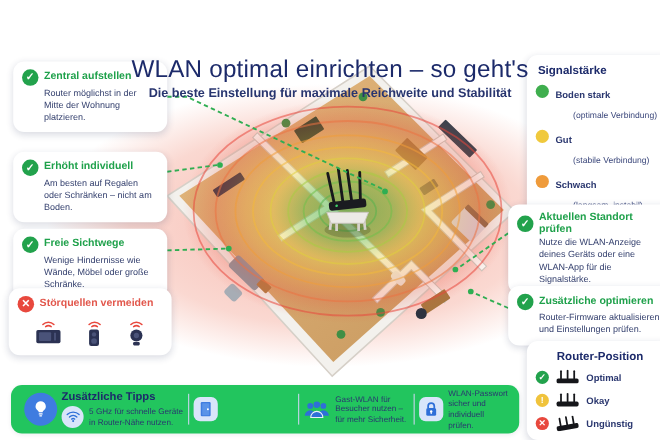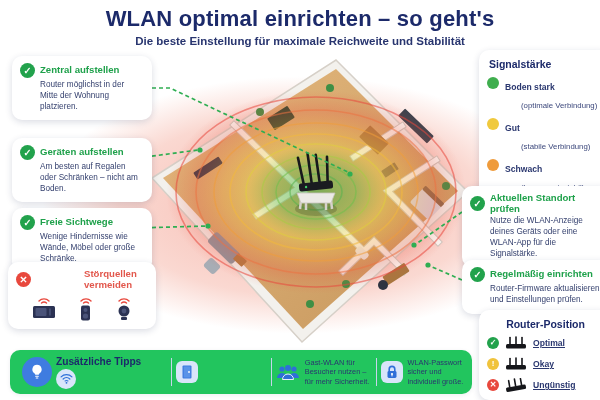--- a/index.html
+++ b/index.html
@@ -7,46 +7,46 @@
        font-family:"Liberation Sans", sans-serif;color:#2a376f;}
   .abs{position:absolute;}
 
   
   #glow{left:-30px;top:40px;width:660px;height:330px;border-radius:50%;
     background:radial-gradient(closest-side at 50% 50%, rgba(238,118,98,.52), rgba(243,158,140,.40) 55%, rgba(255,255,255,0) 78%);
     z-index:1;}
 
   
   #hdr{left:0;top:6px;width:600px;text-align:center;z-index:5;}
-  #hdr .t{font-size:22px;font-weight:700;color:#1c2a6a;letter-spacing:.2px;}
+  #hdr .t{font-size:22px;font-weight:400;color:#1c2a6a;letter-spacing:.2px;margin-top:44px;}
   #hdr .s{font-size:11.5px;font-weight:600;color:#28356f;margin-top:3px;}
 
   
   .card{position:absolute;background:#fff;border-radius:10px;z-index:4;
         box-shadow:0 2px 7px rgba(25,35,80,.16);padding:7px 8px 8px 8px;}
   .chead{display:flex;align-items:center;gap:5px;margin-bottom:2px;}
   .badge{width:15px;height:15px;border-radius:50%;color:#fff;font-size:9.5px;font-weight:700;
          display:flex;align-items:center;justify-content:center;flex:0 0 15px;line-height:1;}
   .badge.sm{width:12px;height:12px;flex:0 0 12px;font-size:8px;}
   .bg-green{background:#22a24c;} .bg-red{background:#e8483d;} .bg-yellow{background:#f0c33c;}
   .ctitle{font-size:9.6px;font-weight:700;color:#1fa14b;line-height:1.1;}
-  .ctitle.red{color:#e2574c;margin-left:48px;}
+  .ctitle.red{color:#e2574c;}
   .cbody{font-size:8.2px;color:#333f6d;line-height:1.32;padding-left:20px;}
 
   
   .ltitle{font-size:10.5px;font-weight:800;color:#1c2a6a;margin:1px 0 6px 2px;}
   .lrow{display:flex;gap:6px;margin-bottom:5px;align-items:flex-start;}
   .dot{width:12px;height:12px;border-radius:50%;flex:0 0 12px;margin-top:1px;}
   .d0{background:#3fae4e;} .d1{background:#f0c93d;} .d2{background:#ef9b3b;} .d3{background:#e8483d;}
   .llab{font-size:8.6px;font-weight:700;color:#2a376f;line-height:1.15;}
   .lsub{font-size:7.8px;color:#3b477b;line-height:1.15;padding-left:16px;}
 
   
   .rrow{display:flex;align-items:center;gap:5px;margin-top:7px;}
-  .rlab{font-size:8.6px;font-weight:600;color:#2a376f;text-decoration:underline;}
+  .rlab{font-size:8.6px;font-weight:600;color:#2a376f;}
 
   
   .devrow{display:flex;justify-content:space-around;margin-top:5px;padding:0 4px;}
   .dev{display:flex;flex-direction:column;align-items:center;gap:1px;}
 
   
   #bar{left:10px;top:350px;width:462px;height:44px;background:#22c55e;border-radius:10px;
        z-index:4;display:flex;align-items:center;padding:0 8px;box-sizing:border-box;gap:4px;
        box-shadow:0 1px 4px rgba(25,35,80,.08);}
   #bar .bulb{width:30px;height:30px;border-radius:50%;background:#3f7ce0;flex:0 0 30px;
@@ -185,21 +185,21 @@
   <div class="chead">
       <span class="badge bg-green">✓</span>
     <span class="ctitle">Zentral aufstellen</span>
     </div>
   <div class="cbody">Router möglichst in der Mitte der Wohnung platzieren.</div>
 </div>
 
 <div class="card" style="left:12px;top:138px;width:124px;">
   <div class="chead">
       <span class="badge bg-green">✓</span>
-    <span class="ctitle">Geräten aufstellen</span>
+    <span class="ctitle">Erhöht individuell</span>
     </div>
   <div class="cbody">Am besten auf Regalen oder Schränken – nicht am Boden.</div>
 </div>
 
 <div class="card" style="left:12px;top:208px;width:124px;">
   <div class="chead">
       <span class="badge bg-green">✓</span>
     <span class="ctitle">Freie Sichtwege</span>
     </div>
   <div class="cbody">Wenige Hindernisse wie Wände, Möbel oder große Schränke.</div>
@@ -281,21 +281,21 @@
   <div class="chead">
       <span class="badge bg-green">✓</span>
     <span class="ctitle">Aktuellen Standort prüfen</span>
     </div>
   <div class="cbody">Nutze die WLAN-Anzeige deines Geräts oder eine WLAN-App für die Signalstärke.</div>
 </div>
 
 <div class="card" style="left:462px;top:260px;width:134px;">
   <div class="chead">
       <span class="badge bg-green">✓</span>
-    <span class="ctitle">Regelmäßig einrichten</span>
+    <span class="ctitle">Zusätzliche optimieren</span>
     </div>
   <div class="cbody">Router-Firmware aktualisieren und Einstellungen prüfen.</div>
 </div>
 
 <div class="card" style="left:479px;top:310px;width:115px;">
   <div class="ltitle" style="text-align:center;">Router-Position</div>
   <div class="rrow" style="margin-top:2px;">
     <span class="badge sm bg-green">✓</span>
     <svg width="24" height="14" viewBox="0 0 24 14">
         <g stroke="#15161a" stroke-width="1.6" stroke-linecap="round">
@@ -349,20 +349,21 @@
       <span class="iconcirc">
         <svg width="13" height="11" viewBox="0 0 24 20">
             <g stroke="#2f6fd8" stroke-width="2.2" fill="none" stroke-linecap="round">
               <path d="M2,7 a14,14 0 0 1 20,0"></path>
               <path d="M5.8,11 a9,9 0 0 1 12.4,0"></path>
               <path d="M9.4,14.6 a4.5,4.5 0 0 1 5.2,0"></path>
             </g>
             <circle cx="12" cy="18" r="1.7" fill="#2f6fd8"></circle>
           </svg>
       </span>
+      <span class="tiptext">5 GHz für schnelle Geräte in Router-Nähe nutzen.</span>
     </div>
   </div>
   <div class="vdiv"></div>
   <div class="bar-tip" style="width:104px;">
     <span class="iconbox">
       <svg width="12" height="14" viewBox="0 0 12 14">
           <rect x="1.5" y="0.5" width="9" height="13" rx="1" fill="#3f7ce0"></rect>
           <rect x="2.8" y="1.6" width="6.4" height="10.8" rx=".6" fill="#5a93e8"></rect>
           <circle cx="8" cy="7" r=".9" fill="#fff"></circle>
         </svg>
@@ -385,15 +386,15 @@
   <div class="vdiv"></div>
   <div class="bar-tip" style="width:96px;">
     <span class="iconbox">
       <svg width="12" height="14" viewBox="0 0 12 14">
           <path d="M3.2,6 V4.2 a2.8,2.8 0 0 1 5.6,0 V6" fill="none" stroke="#2f6fd8" stroke-width="1.6"></path>
           <rect x="1.5" y="6" width="9" height="7" rx="1.4" fill="#2f6fd8"></rect>
           <circle cx="6" cy="9" r="1.1" fill="#fff"></circle>
           <rect x="5.5" y="9.4" width="1" height="2" fill="#fff"></rect>
         </svg>
     </span>
-    <span class="tiptext">WLAN-Passwort sicher und individuell große.</span>
+    <span class="tiptext">WLAN-Passwort sicher und individuell prüfen.</span>
   </div>
 </div>
 
 </body></html>

